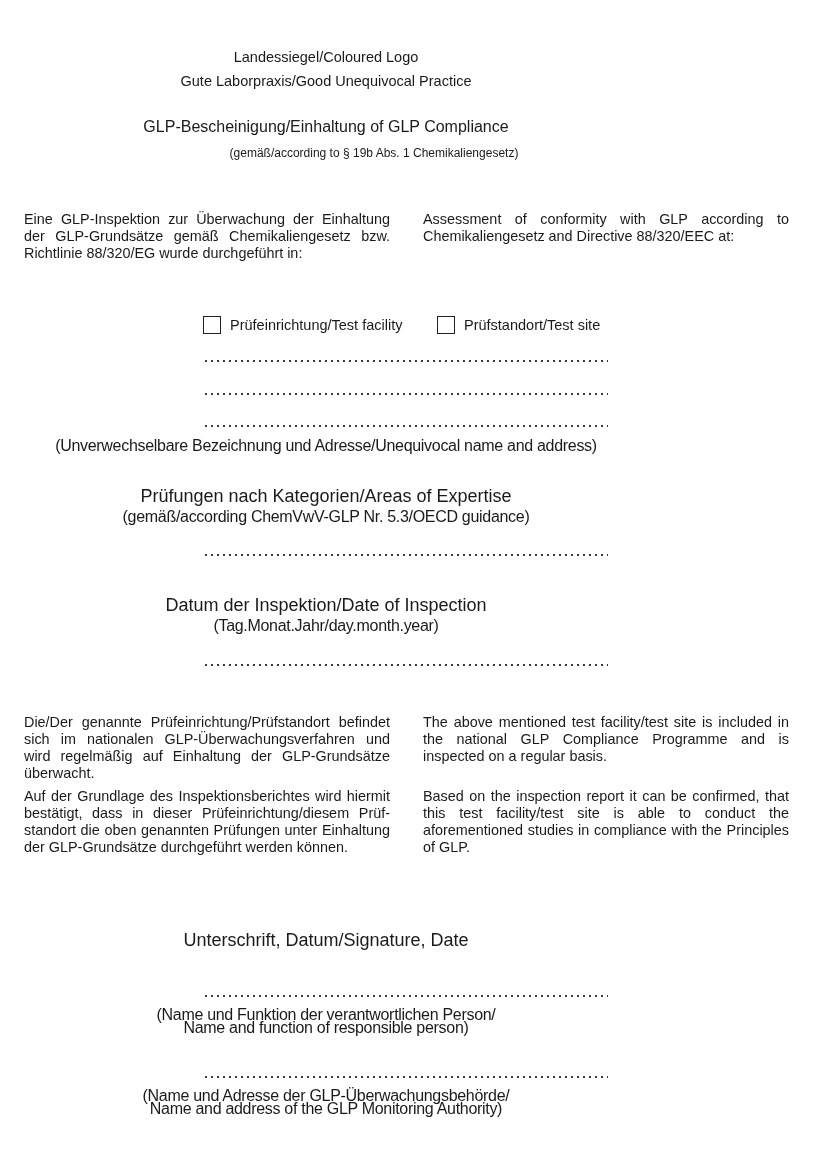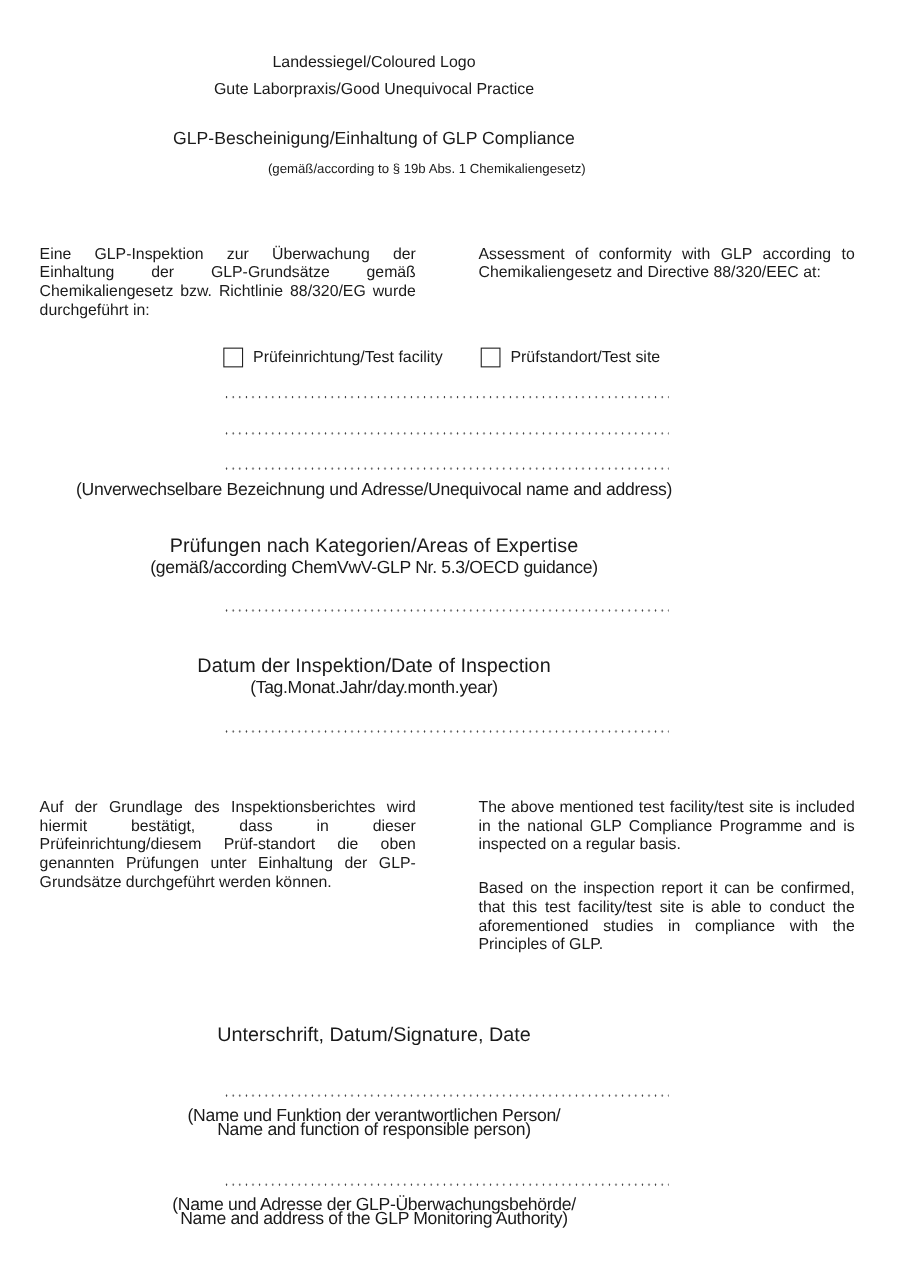--- a/index.html
+++ b/index.html
@@ -1,30 +1,30 @@
 <!DOCTYPE html>
 <html><head>
   <meta charset="utf-8">
   <style>
     html, body { margin: 0; padding: 0; background: #ffffff; }
     body {
       width: 819px; height: 1150px; position: relative; overflow: hidden;
       font-family: "Liberation Sans", sans-serif; color: #1a1a1a;
     }
-    .center { position: absolute; left: 14px; width: 652px; text-align: center; }
+    .center { position: absolute; left: 0; width: 652px; text-align: center; }
     .t15 { font-size: 14.5px; }
     .t14 { font-size: 18px; }
     .t16 { font-size: 16px; }
     .t12 { font-size: 12px; }
     .t11 { font-size: 16px; letter-spacing: -0.3px; }
     .col {
       position: absolute; width: 366px; font-size: 14.4px; line-height: 17px;
       text-align: justify;
     }
-    .col p { margin: 12px; }
+    .col p { margin: 0; }
     .col p + p { margin-top: 6px; }
     .col.right p + p { margin-top: 23px; }
     .dots {
       position: absolute; left: 203px; width: 405px; height: 2px;
       background-image: radial-gradient(circle, #333 0.7px, transparent 0.9px);
       background-size: 6px 2px; background-repeat: repeat-x;
     }
     .checkbox {
       position: absolute; width: 16px; height: 16px; border: 1.2px solid #222;
       background: #fff; cursor: pointer;
@@ -60,20 +60,21 @@
 
   <div class="center t14" style="top:486px;">Prüfungen nach Kategorien/Areas of Expertise</div>
   <div class="center t11" style="top:508px;">(gemäß/according ChemVwV-GLP Nr. 5.3/OECD guidance)</div>
   <div class="dots" style="top:554px;"></div>
 
   <div class="center t14" style="top:595px;">Datum der Inspektion/Date of Inspection</div>
   <div class="center t11" style="top:617px;">(Tag.Monat.Jahr/day.month.year)</div>
   <div class="dots" style="top:664px;"></div>
 
   <div class="col" style="left:24px; top:714px;">
+    <p>Die/Der genannte Prüfeinrichtung/Prüfstandort befindet sich im nationalen GLP-Überwachungsverfahren und wird regelmäßig auf Einhaltung der GLP-Grundsätze überwacht.</p>
     <p>Auf der Grundlage des Inspektionsberichtes wird hiermit bestätigt, dass in dieser Prüfeinrichtung/diesem Prüf-standort die oben genannten Prüfungen unter Einhaltung der GLP-Grundsätze durchgeführt werden können.</p>
   </div>
   <div class="col right" style="left:423px; top:714px;">
     <p>The above mentioned test facility/test site is included in the national GLP Compliance Programme and is inspected on a regular basis.</p>
     <p>Based on the inspection report it can be confirmed, that this test facility/test site is able to conduct the aforementioned studies in compliance with the Principles of GLP.</p>
   </div>
 
   <div class="center t14" style="top:930px;">Unterschrift, Datum/Signature, Date</div>
   <div class="dots" style="top:995px;"></div>
   <div class="center t11" style="top:1006px;">(Name und Funktion der verantwortlichen Person/</div>

